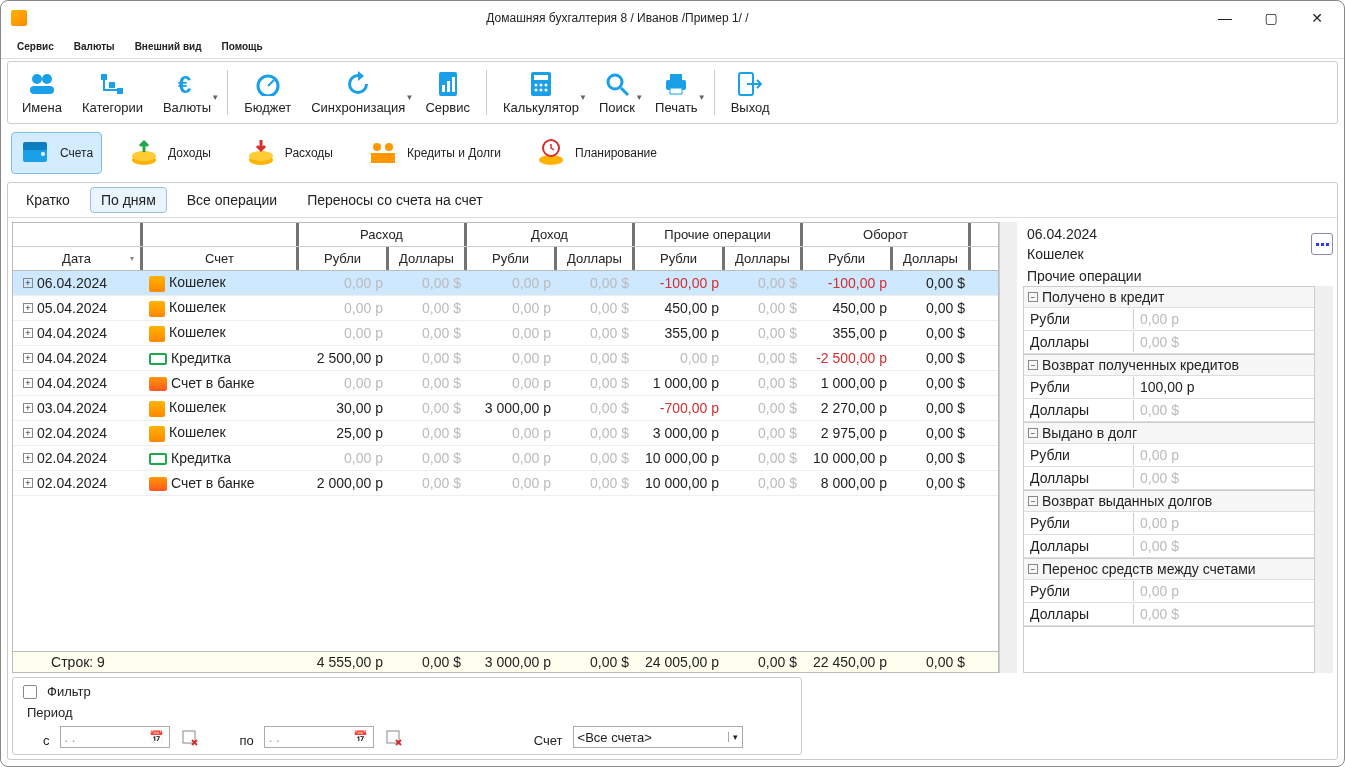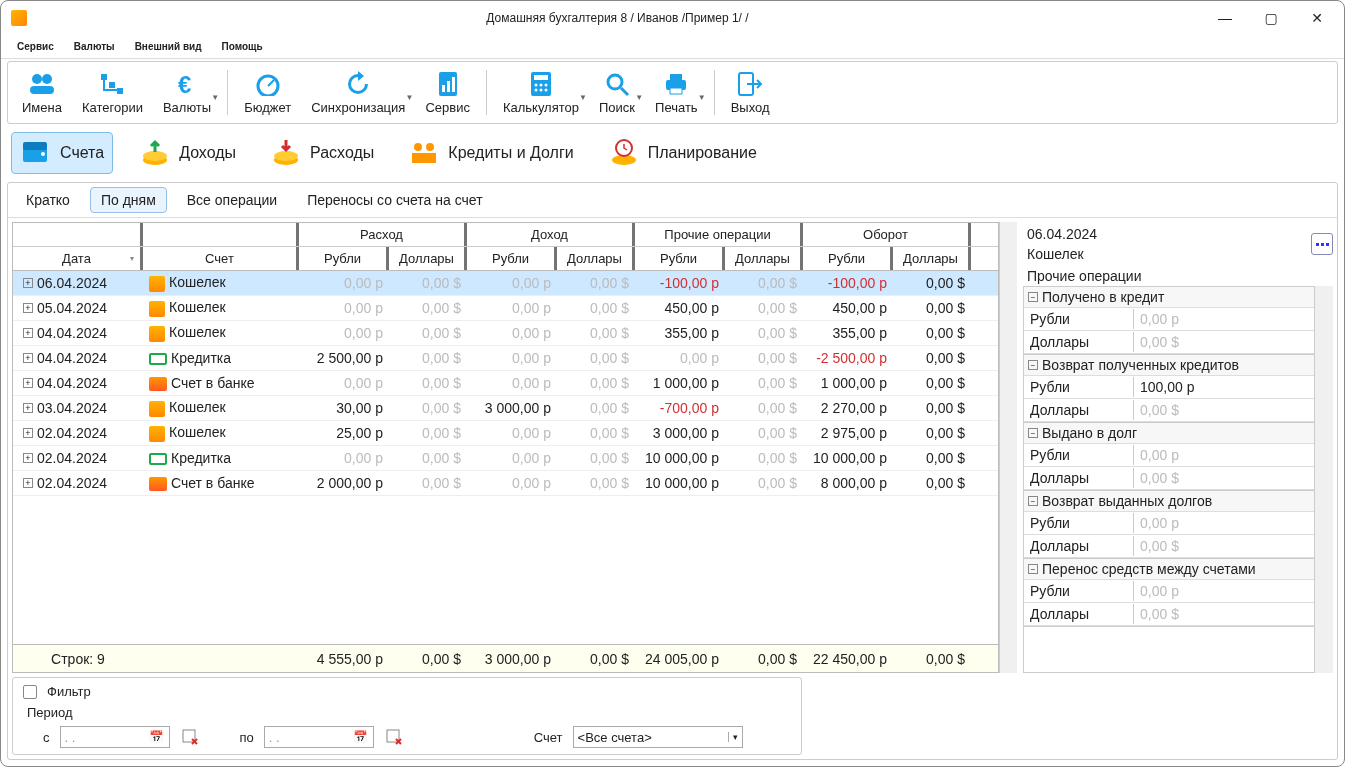--- a/index.html
+++ b/index.html
@@ -23,21 +23,21 @@
 .tbtn { display: flex; flex-direction: column; align-items: center; justify-content: center; padding: 4px 10px; border-radius: 3px; cursor: pointer; min-width: 56px; position: relative; }
 .tbtn .ico { width: 28px; height: 28px; margin-bottom: 2px; display:flex; align-items:center; justify-content:center; }
 .tbtn .lbl { font-size: 13px; }
 .tbtn .drop { position: absolute; right: 2px; top: 50%; font-size: 8px; color: #666; }
 
 
 .navtabs { display: flex; align-items: center; gap: 18px; padding: 6px 10px 8px 10px; }
 .navtab { display: flex; align-items: center; gap: 8px; padding: 4px 8px; cursor: pointer; }
 .navtab .navico { width: 32px; height: 32px; display:flex; align-items:center; justify-content:center; }
 .navtab.active { background: #d4ecff; border: 1px solid #7fbde8; border-radius: 4px; }
-.navtab .navlbl { font-size: 16px; }
+.navtab .navlbl { font-size: 12px; }
 
 
 .content { flex: 1; display: flex; flex-direction: column; border: 1px solid #ccc; margin: 0 6px 6px 6px; border-radius: 3px; overflow: hidden; }
 .subtabs { display: flex; gap: 10px; padding: 4px 8px; align-items: center; }
 .subtab { padding: 4px 10px; font-size: 14px; cursor: pointer; }
 .subtab.active { border: 1px solid #98bfe4; background: #e9f4ff; border-radius: 4px; }
 
 .mainrow { flex: 1; display: flex; overflow: hidden; border-top:1px solid #ddd; padding: 4px 4px 0 4px; }
 
 
@@ -53,21 +53,21 @@
 .td.num { text-align: right; }
 .td.gray { color: #bbb; }
 .td.red { color: #d32f2f; }
 .td.date { display:flex; align-items:center; gap:4px; }
 .expander { width:10px; height:10px; border:1px solid #888; display:inline-flex; align-items:center; justify-content:center; font-size:9px; line-height:1; margin-left:4px;}
 .accico { width:16px; height:16px; display:inline-block; margin-right:4px; vertical-align:middle; border-radius:2px;}
 .ico-wallet { background: linear-gradient(#ffb300,#ff8800); }
 .ico-card { width:18px; height:12px; background:#fff; border:2px solid #1ea84b; border-radius:2px;}
 .ico-bank { width:18px; height:14px; background: linear-gradient(#ff9800,#ff5722); border-radius:2px; position:relative;}
 
-.tfoot { display:grid; grid-template-columns: 130px 156px 90px 78px 90px 78px 90px 78px 90px 78px; background:#fffff0; border-top:1px solid #bbb; height: 28px; align-items:center; }
+.tfoot { display:grid; grid-template-columns: 130px 156px 90px 78px 90px 78px 90px 78px 90px 78px; background:#fffff0; border-top:1px solid #bbb; height: 21px; align-items:center; }
 .tfoot .td { font-size:14px; }
 .scrolly { width:18px; background:#f0f0f0; border-left:1px solid #ccc;}
 
 
 .sidepanel { width: 310px; margin-left: 6px; display:flex; flex-direction:column; }
 .sidehead { display:flex; align-items:center; padding:2px 0; }
 .sidehead .moreico { width:22px; height:22px; border:1px solid #88b; border-radius:3px; display:flex; gap:2px; align-items:center; justify-content:center; margin-left:auto;}
 .sidehead .moreico span { width:3px; height:3px; background:#33f; }
 .sidebody { flex:1; overflow-y:auto; border:1px solid #ccc; }
 .sideh { font-size:14px; padding:2px 4px; }
@@ -75,21 +75,21 @@
 .sgrouphead { display:flex; align-items:center; gap:4px; padding:2px 4px; background:#f7f7f7; border-bottom:1px solid #ddd; font-size:14px;}
 .sgrouphead .gexp { width:10px; height:10px; border:1px solid #888; display:flex; align-items:center; justify-content:center; font-size:8px;}
 .srow { display:flex; border-bottom:1px solid #ddd; height:23px; align-items:center;}
 .srow .slbl { width:110px; padding:2px 6px; border-right:1px solid #ccc; font-size:14px; }
 .srow .sval { flex:1; padding:2px 6px; font-size:14px; }
 .srow .sval.gray { color:#bbb; }
 .sidescroll { width:18px; background:#f0f0f0;}
 
 
 .filter { border:1px solid #ccc; margin: 4px; padding: 6px 10px; border-radius:3px; display:flex; flex-direction:column; gap:6px; width: 790px;}
-.filterrow { display:flex; align-items:center; gap:10px; }
+.filterrow { display:flex; align-items:flex-end; gap:10px; }
 .chk { width:14px; height:14px; border:1px solid #888; border-radius:2px;}
 .dateinput { width:110px; height:22px; border:1px solid #aaa; padding:0 4px; display:flex; align-items:center; gap:4px;}
 .dateinput .cal { margin-left:auto; font-size:12px;}
 .clrbtn { width:20px; height:20px; display:flex; align-items:center; justify-content:center;}
 .select { height:22px; border:1px solid #aaa; width:170px; display:flex; align-items:center; padding:0 4px;}
 .select .drop { margin-left:auto; font-size:9px; border-left:1px solid #aaa; padding-left:4px;}
 
 svg { display:block; }
 </style>
 </head>

